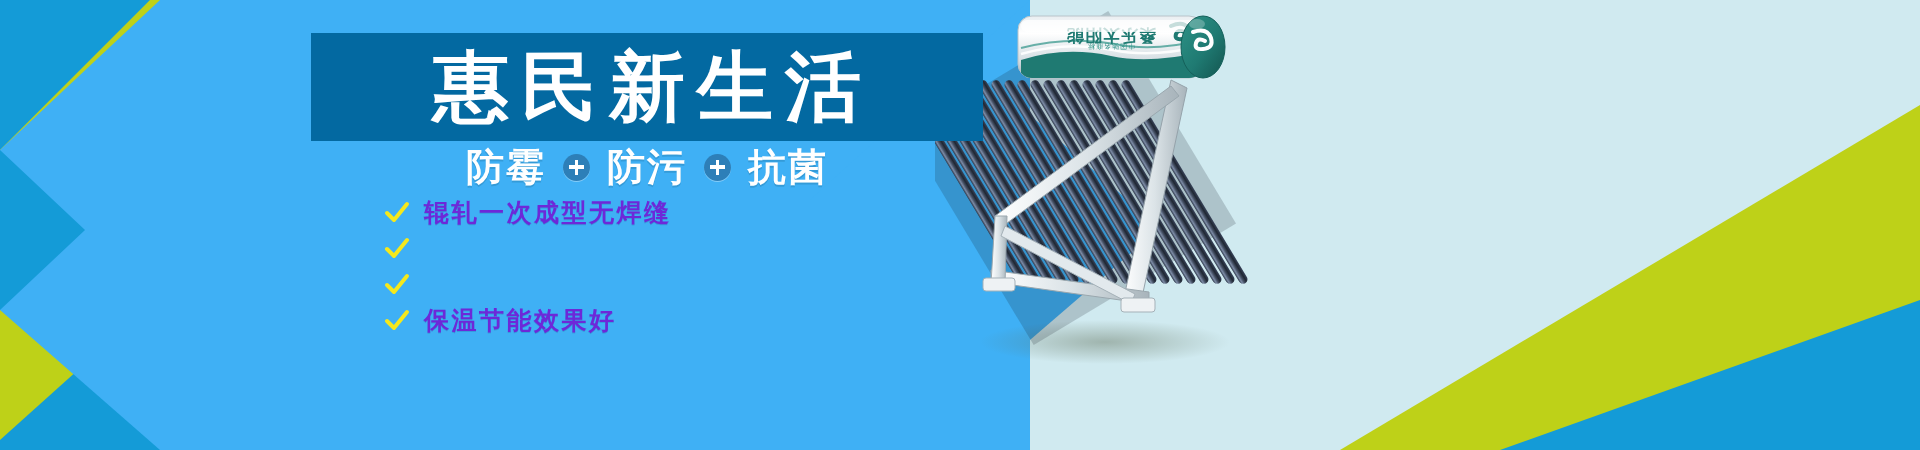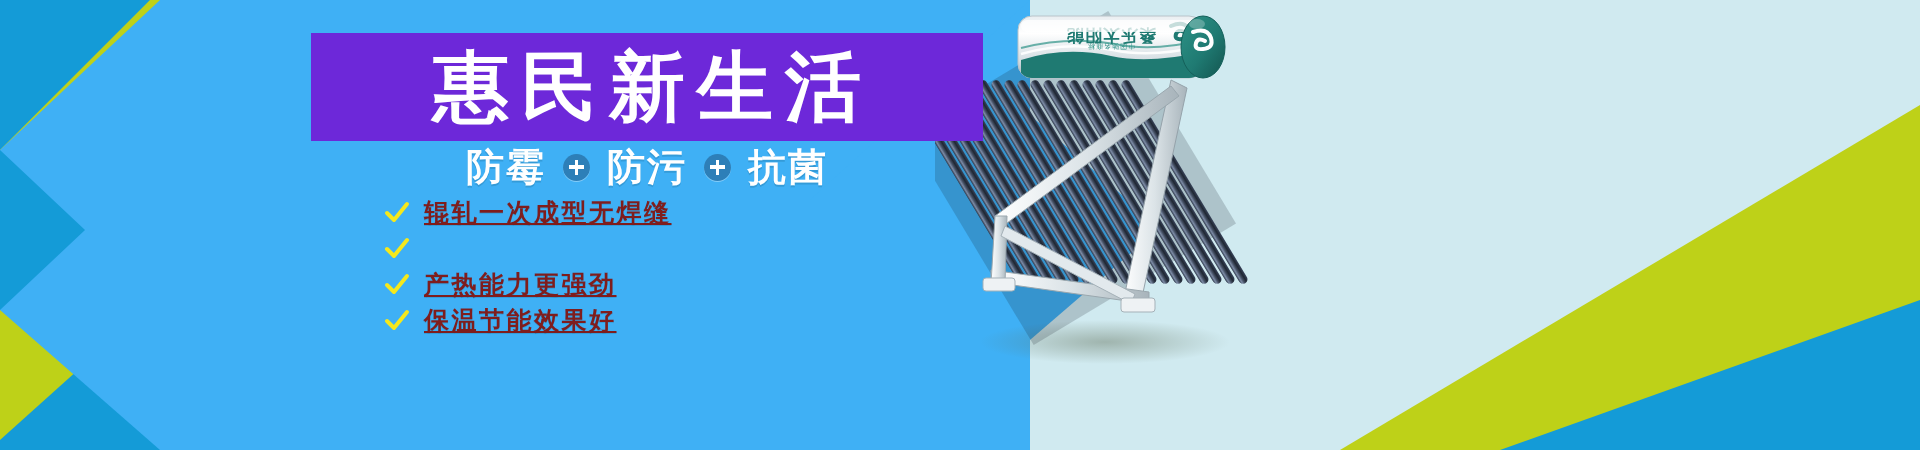--- a/index.html
+++ b/index.html
@@ -15,21 +15,21 @@
     overflow:hidden;
     background:#d0eaf0;
   }
   .layer{position:absolute;top:0;left:0;width:1920px;height:450px;}
 
   
   #headline-plate{
     position:absolute;
     left:311px; top:33px;
     width:672px; height:108px;
-    background:#6d28d9;
+    background:#0369a1;
     display:flex;
     align-items:center;
     justify-content:center;
     z-index:6;
   }
   #headline-text{
     color:#ffffff;
     font-size:76px;
     font-weight:bold;
     letter-spacing:12px;
@@ -85,27 +85,26 @@
     margin-bottom:3px;
     white-space:nowrap;
   }
   .check-icon{
     width:26px;height:26px;
     flex:0 0 auto;
     margin-right:14px;
     display:block;
   }
   .bullet-label{
-    color:#7f1d1d;
+    color:#6d28d9;
     font-size:25px;
     font-weight:bold;
     letter-spacing:2.5px;
     line-height:1;
     text-shadow:0 1px 0 rgba(20,90,130,.22);
-    text-decoration:underline;
   }
 
   
   #product{
     position:absolute;
     left:935px; top:2px;
     width:360px; height:370px;
     z-index:5;
   }
   #product svg{display:block;width:100%;height:100%;}
@@ -252,21 +251,20 @@
     <div class="bullet">
       <svg class="check-icon" viewBox="0 0 26 26">
         <path d="M3 13 L10 20 L23 4" fill="none" stroke="#f5e81c" stroke-width="4" stroke-linecap="round" stroke-linejoin="round"></path>
       </svg>
     </div>
 
     <div class="bullet">
       <svg class="check-icon" viewBox="0 0 26 26">
         <path d="M3 13 L10 20 L23 4" fill="none" stroke="#f5e81c" stroke-width="4" stroke-linecap="round" stroke-linejoin="round"></path>
       </svg>
-      <span class="bullet-label">产热能力更强劲</span>
     </div>
 
     <div class="bullet">
       <svg class="check-icon" viewBox="0 0 26 26">
         <path d="M3 13 L10 20 L23 4" fill="none" stroke="#f5e81c" stroke-width="4" stroke-linecap="round" stroke-linejoin="round"></path>
       </svg>
       <span class="bullet-label">保温节能效果好</span>
     </div>
 
 

